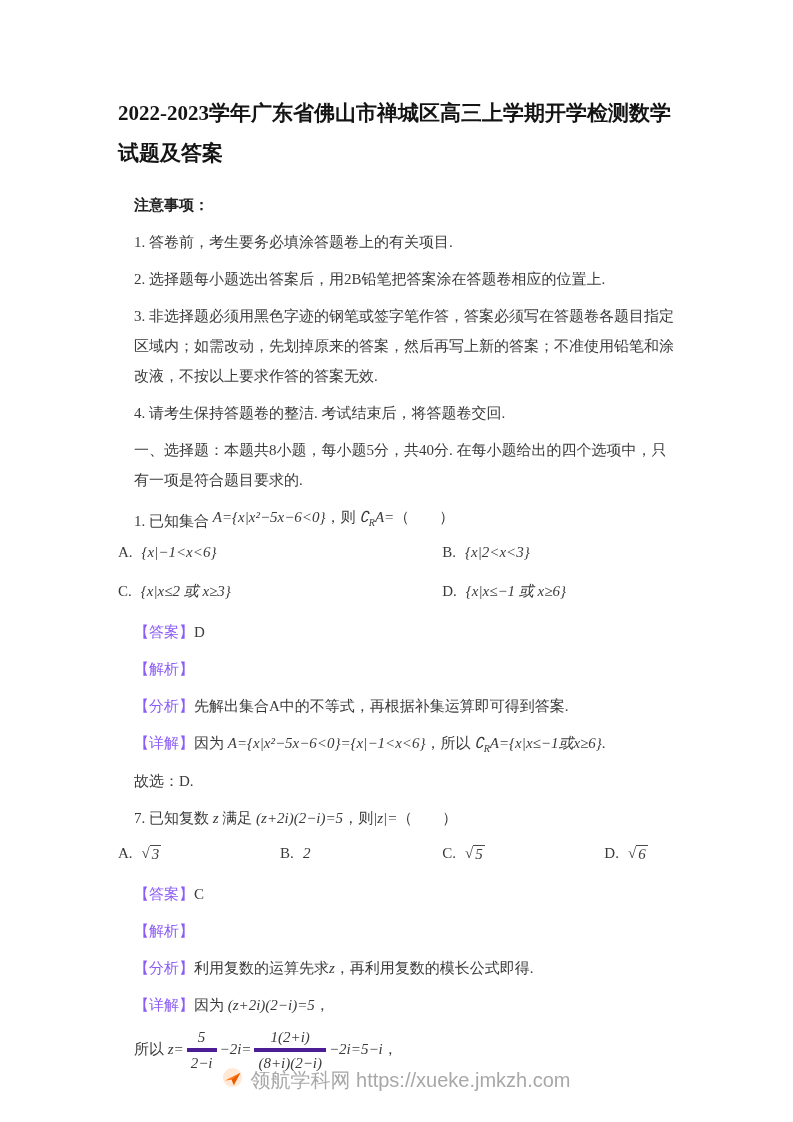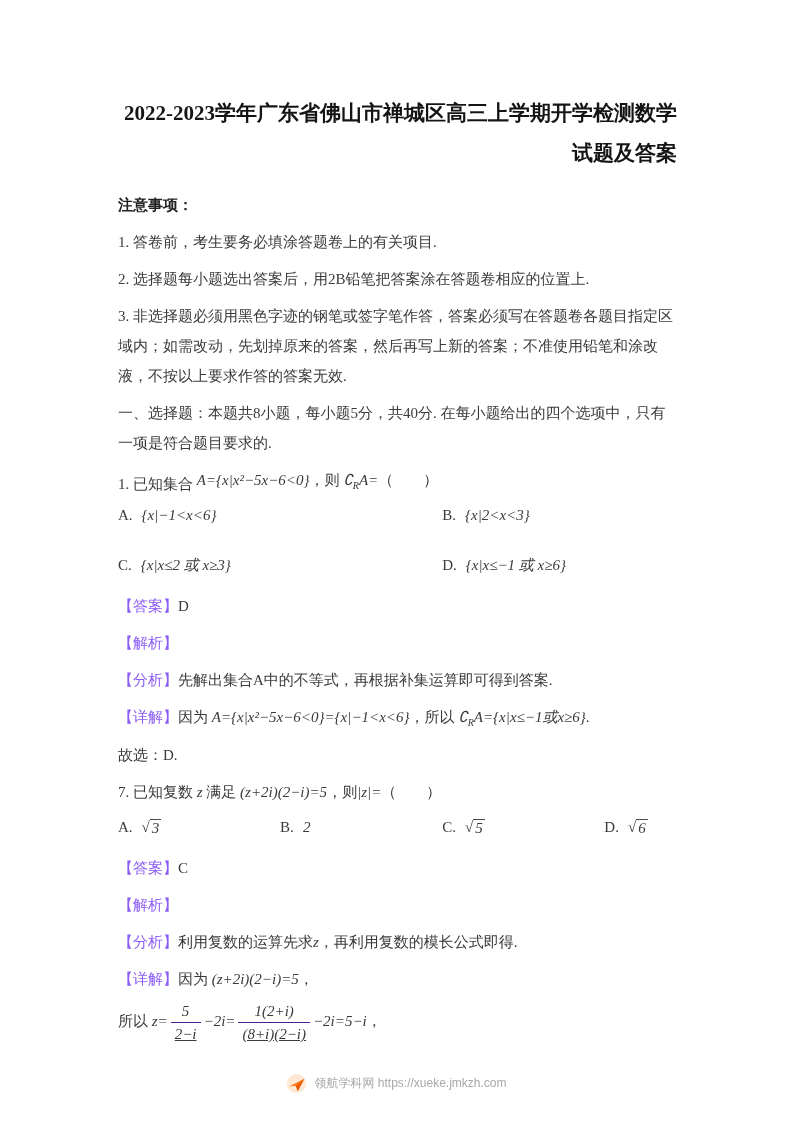--- a/index.html
+++ b/index.html
@@ -4,59 +4,60 @@
 <style>
   * { box-sizing: border-box; }
   html, body { margin: 0; padding: 0; background: #ffffff; }
   .page {
     width: 793px; height: 1122px; position: relative; background: #ffffff;
     font-family: "Liberation Serif", "DejaVu Serif", serif;
     color: #3a3a3a; font-size: 15px; overflow: hidden;
   }
   .content { position: absolute; left: 118px; right: 116px; top: 94px; }
   .title {
-    font-size: 21px; font-weight: 700; color: #141414; text-align: right;
+    font-size: 21px; font-weight: 700; color: #141414; text-align: left;
     line-height: 1.9; margin: 0 0 16px 0;
   }
-  p.line { margin: 0 0 7px 0; line-height: 2.0; }
+  p.line { margin: 0 0 7px 16px; line-height: 2.0; }
   .bold { font-weight: 700; color: #222; }
   .math { font-style: italic; }
   .math sub { font-style: italic; font-size: 10px; }
   .lift { display: inline-block; vertical-align: 4px; }
-  .opts2 { display: grid; grid-template-columns: 58% 42%; row-gap: 32px; margin: 8px 0 16px 0; }
+  .opts2 { display: grid; grid-template-columns: 58% 42%; row-gap: 21px; margin: 8px 0 16px 0; }
   .opts4 { display: grid; grid-template-columns: 29% 29% 29% 13%; margin: 12px 0 16px 0; }
   .opt-label { margin-right: 9px; font-style: normal; }
   .blue { color: #8b5cf6; }
   .frac { display: inline-block; text-align: center; vertical-align: middle; margin: 0 3px; line-height: 1.35; }
   .frac .fnum { display: block; padding: 0 4px 1px 4px; }
-  .frac .fden { display: block; border-top: 1px solid #4c1d95; padding: 1px 4px 0 4px; text-decoration: underline; }
+  .frac .fden { display: block; border-top: 4px solid #4c1d95; padding: 1px 4px 0 4px; }
   .sqrtv { display: inline-flex; align-items: flex-start; font-style: italic; }
   .radicand { border-top: 1px solid #4a4a4a; padding: 0 2px; }
   .mt-md { margin-top: 14px; }
   .footer {
     position: absolute; left: 0; right: 0; bottom: 28px;
-    display: flex; align-items: center; justify-content: center; gap: 7px;
-    color: #a8a8a8; font-size: 12px;
+    display: flex; justify-content: center; gap: 7px;
+    color: #a8a8a8; font-size: 20px;
     font-family: "Liberation Sans", "DejaVu Sans", sans-serif;
   }
   .logo { width: 21px; height: 21px; display: block; }
   a.footer-link { color: #a8a8a8; text-decoration: none; }
 </style>
 </head>
 <body>
 
 <div class="page">
   <div class="content">
 
     <h1 class="title">2022-2023学年广东省佛山市禅城区高三上学期开学检测数学试题及答案</h1>
 
     <p class="line bold">注意事项：</p>
     <p class="line">1. 答卷前，考生要务必填涂答题卷上的有关项目.</p>
     <p class="line">2. 选择题每小题选出答案后，用2B铅笔把答案涂在答题卷相应的位置上.</p>
     <p class="line">3. 非选择题必须用黑色字迹的钢笔或签字笔作答，答案必须写在答题卷各题目指定区域内；如需改动，先划掉原来的答案，然后再写上新的答案；不准使用铅笔和涂改液，不按以上要求作答的答案无效.</p>
+    <p class="line">4. 请考生保持答题卷的整洁. 考试结束后，将答题卷交回.</p>
 
     <p class="line">一、选择题：本题共8小题，每小题5分，共40分. 在每小题给出的四个选项中，只有一项是符合题目要求的.</p>
 
     <p class="line mt-md">
       <span>1. 已知集合</span>
       <span class="lift">
         <span class="math">A={x|x²−5x−6&lt;0}</span><span>，则</span>
         <span class="math"><span>∁</span><sub>R</sub><span>A=</span></span><span>（　　）</span>
       </span>
     </p>

